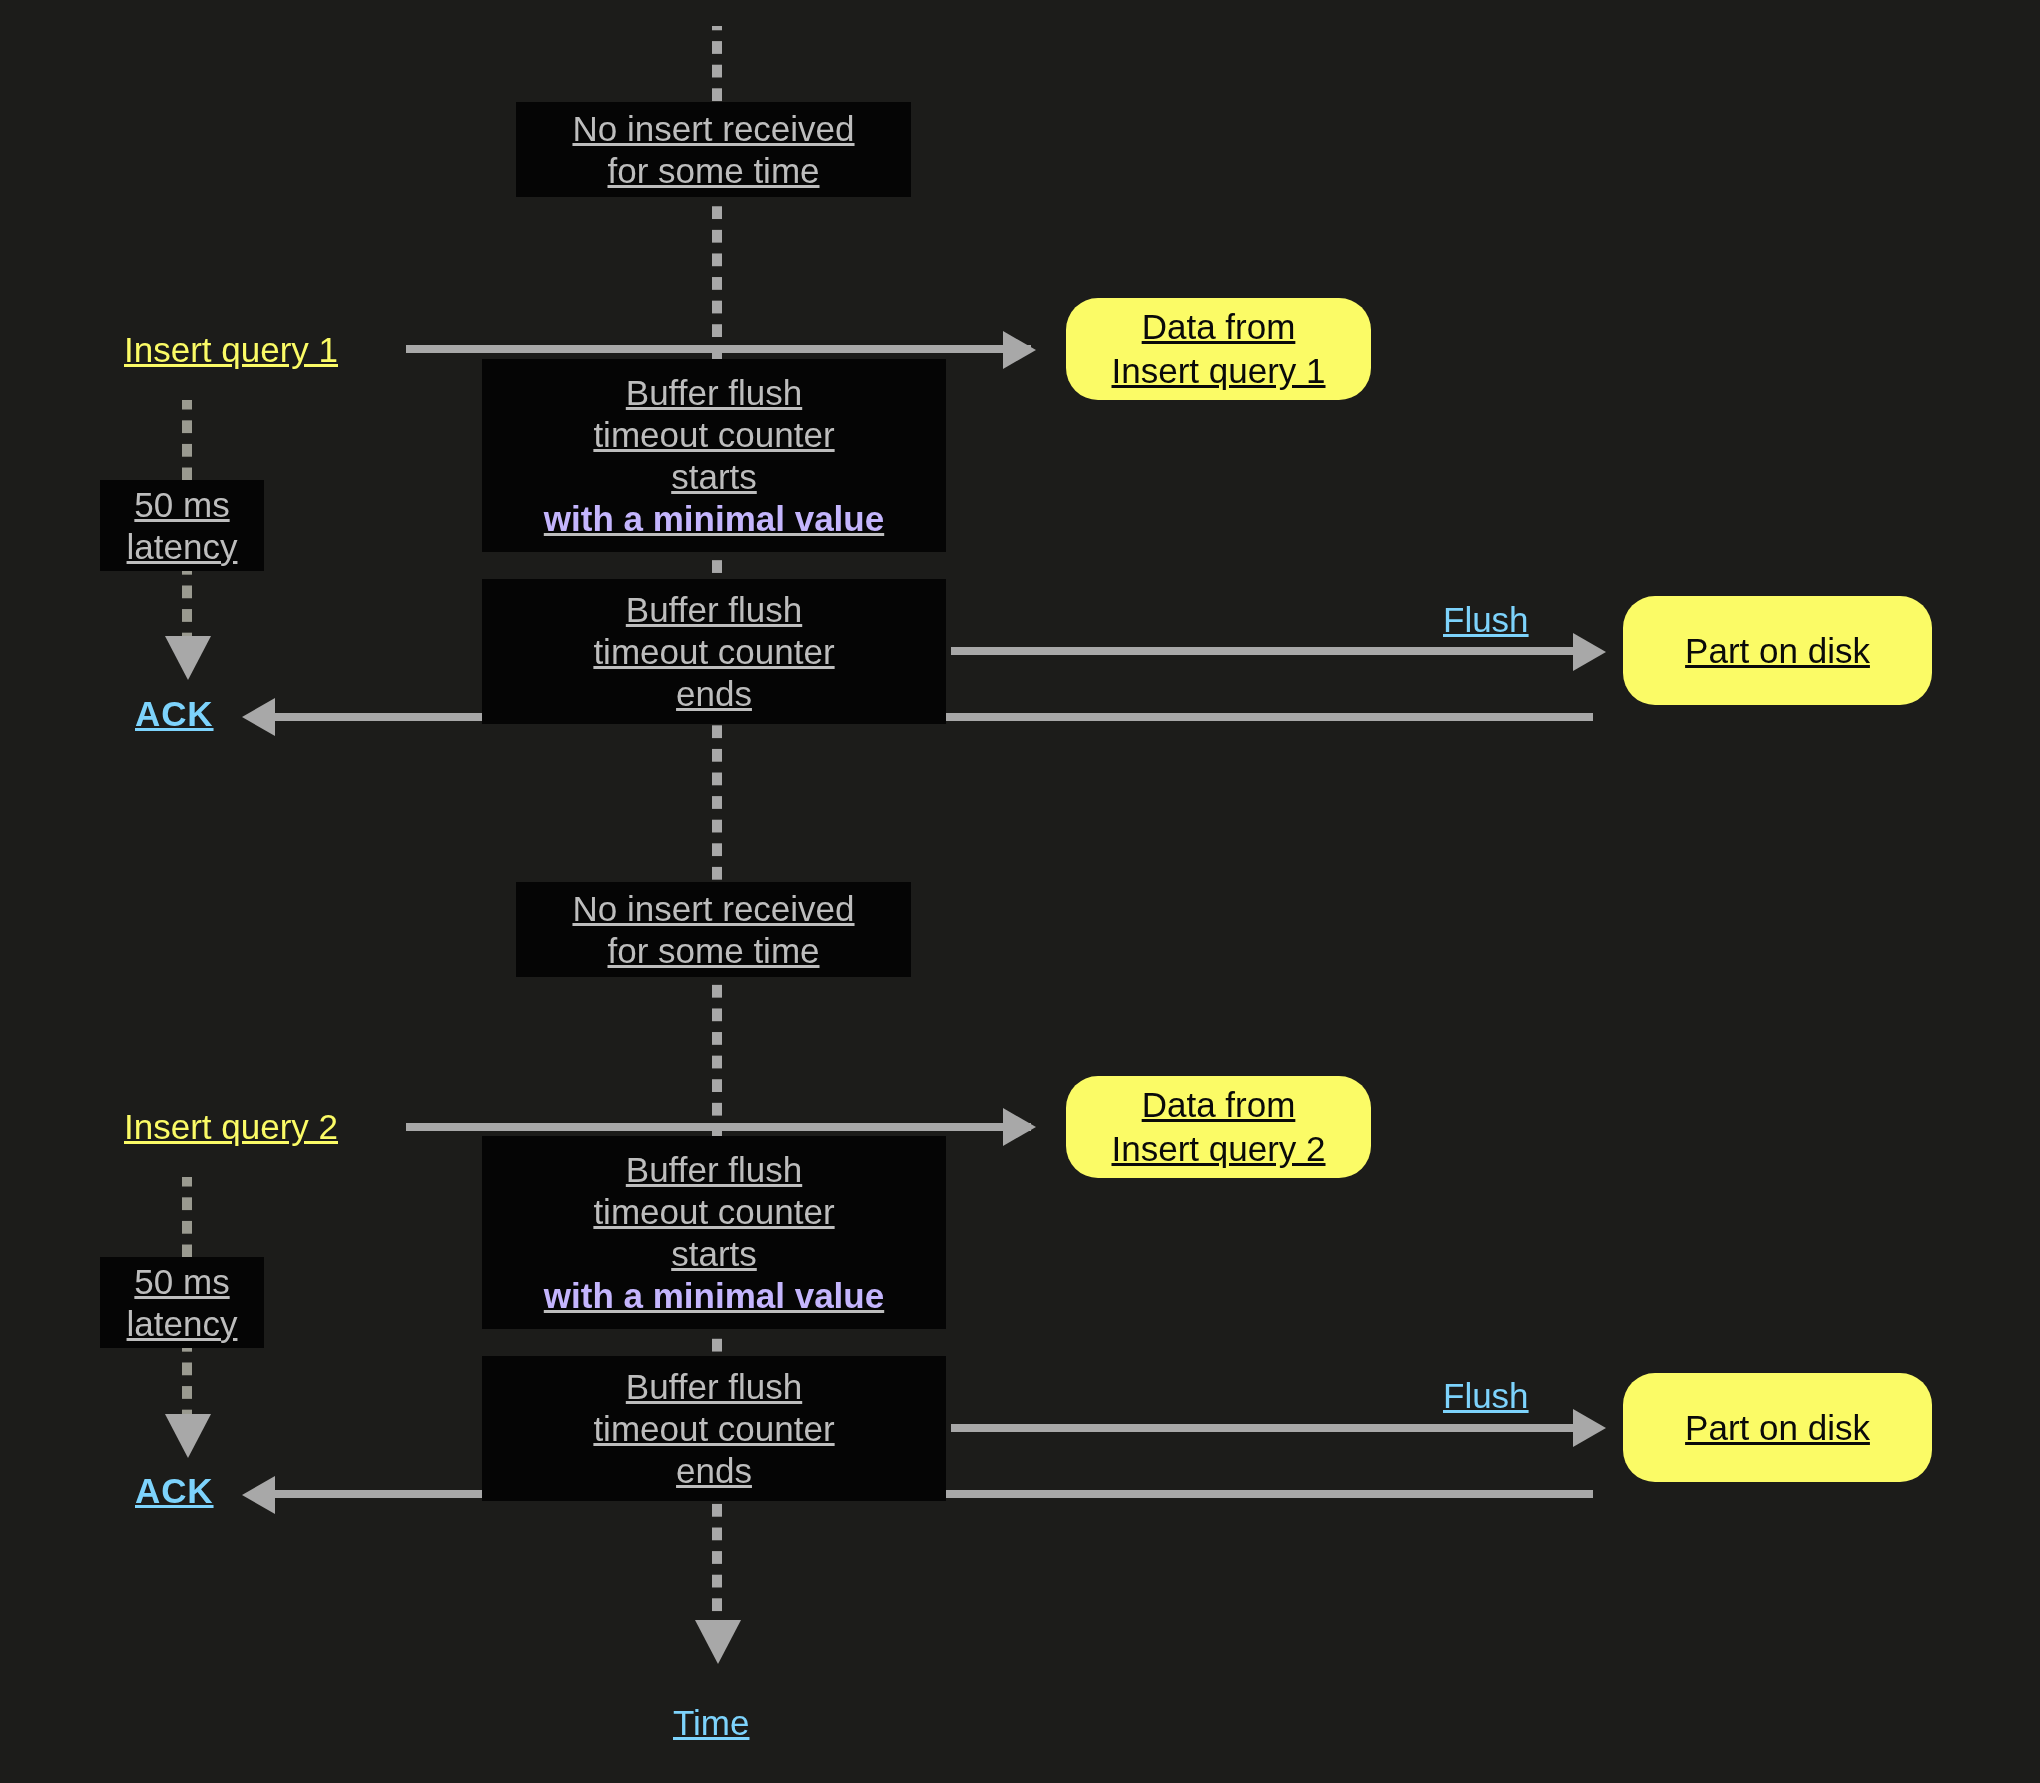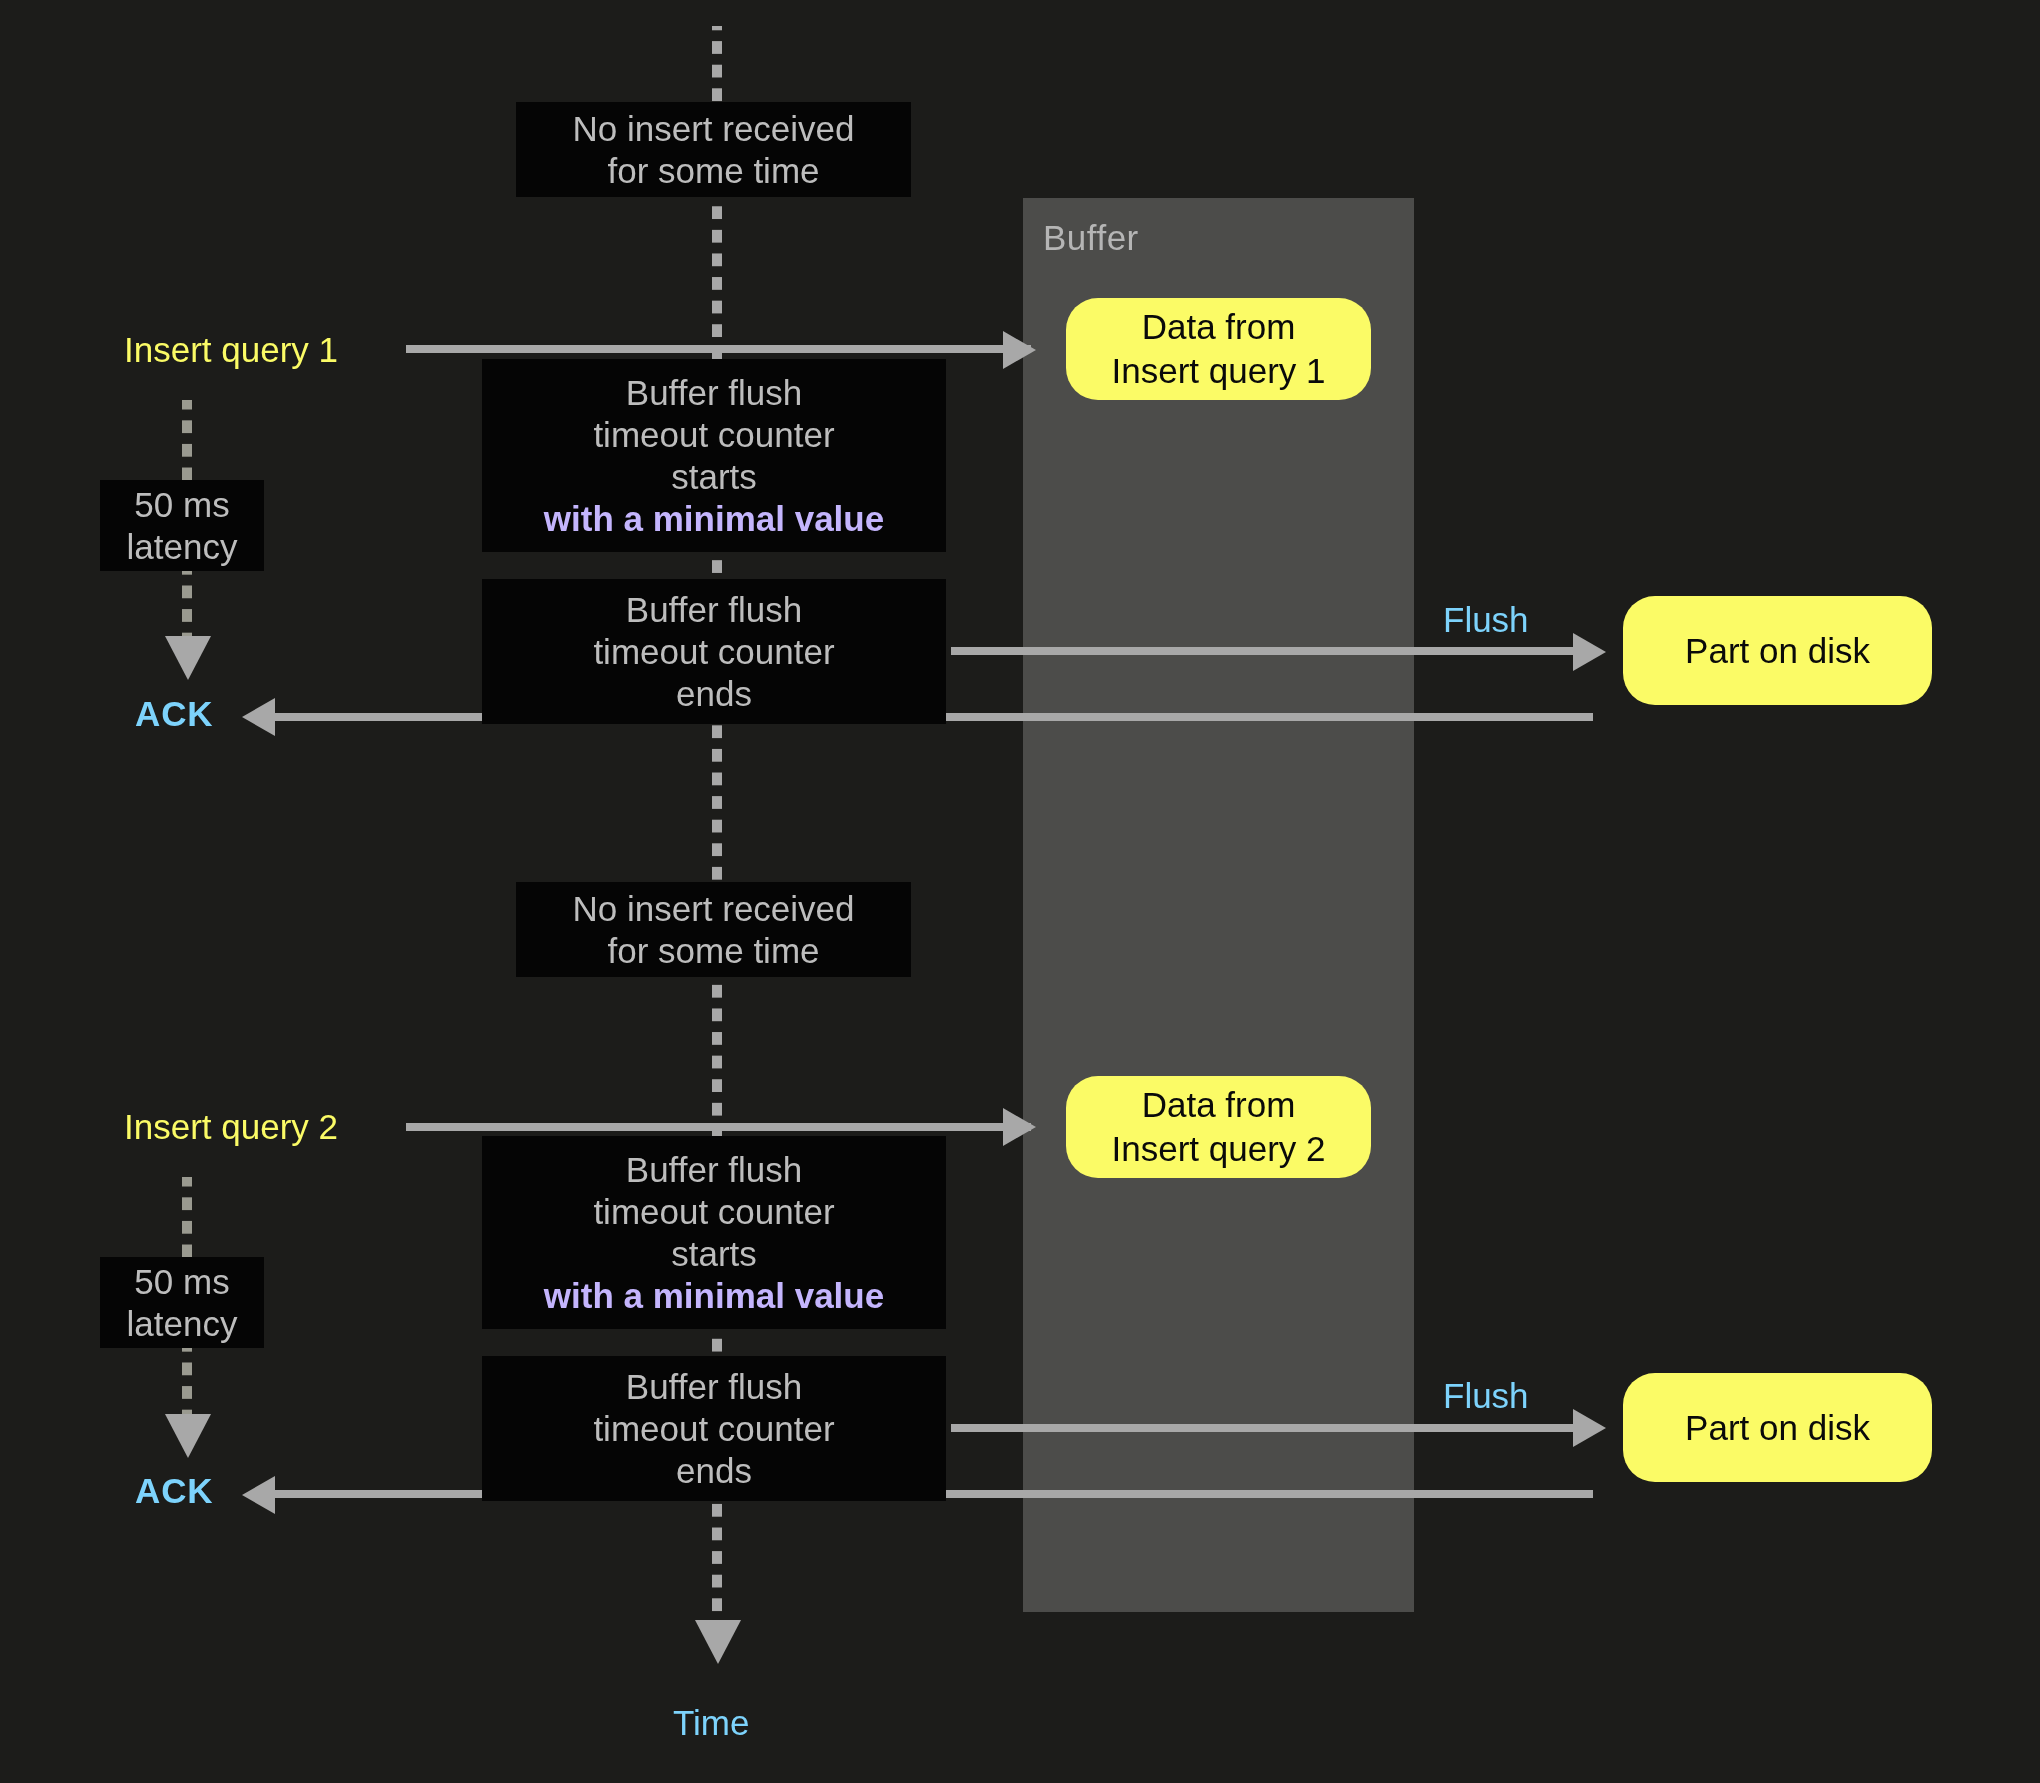--- a/index.html
+++ b/index.html
@@ -10,21 +10,21 @@
   #stage {
     position: relative;
     width: 2040px;
     height: 1784px;
     background: #1c1c1a;
     overflow: hidden;
     font-family: "Liberation Sans", sans-serif;
   }
 
   
-  .abs { position: absolute; }
+  .abs { position: absolute; text-decoration: underline; }
 
   
   .buffer-col {
     left: 1023px;
     top: 198px;
     width: 391px;
     height: 1414px;
     background: #4c4c4a;
     z-index: 1;
   }
@@ -126,23 +126,20 @@
     border-right: 23px solid transparent;
     border-top: 44px solid #a8a8a8;
     z-index: 3;
   }
 </style>
 </head>
 <body>
 
 <div id="stage">
 
-  <div class="abs buffer-col">
-    <span class="buffer-label">Buffer</span>
-  </div>
 
   <div class="abs vdash" style="left:712px; top:25.5px; height:1611px;"></div>
   <div class="abs arrowhead-d" style="left:695px; top:1620px;"></div>
   <div class="abs txt" style="left:673px; top:1686px;margin-top:17px;">Time</div>
 
   <div class="abs note" style="left:516px; top:102px; width:395px; height:95px;">
     <span class="ln">No insert received</span>
     <span class="ln">for some time</span>
   </div>
 

